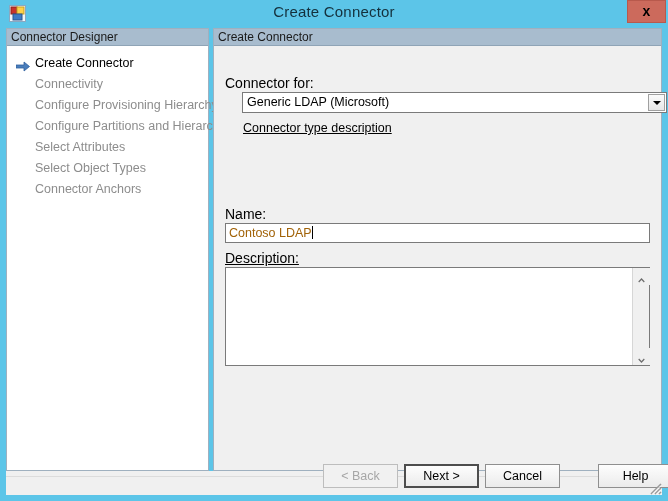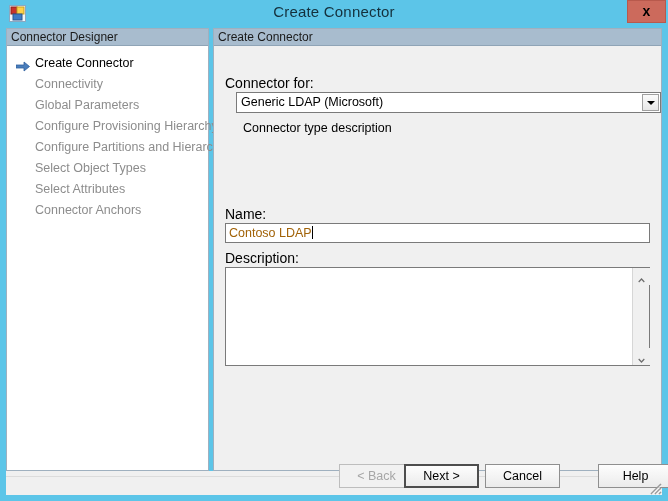--- a/index.html
+++ b/index.html
@@ -128,20 +128,21 @@
     position: absolute;
     font-size: 14px;
     color: #000000;
     white-space: nowrap;
   }
   .sub-text {
     position: absolute;
     font-size: 12.5px;
     color: #000000;
     white-space: nowrap;
+    text-decoration: underline;
   }
 
   .combo {
     position: absolute;
     background: #ffffff;
     border: 1px solid #7a7a7a;
     box-sizing: border-box;
     cursor: pointer;
   }
   .combo .combo-value {
@@ -245,21 +246,20 @@
     color: #000000;
     text-align: center;
     line-height: 22px;
     cursor: pointer;
   }
   .btn.disabled {
     color: #a6a6a6;
     border-color: #bdbdbd;
     background: #f1f1f1;
     cursor: default;
-    margin-left: 16px;
   }
   .btn.default {
     border: 2px solid #4d4d4d;
     line-height: 20px;
   }
 
   .resize-grip {
     position: absolute;
     right: 6px; bottom: 6px;
     width: 16px; height: 16px;
@@ -294,70 +294,67 @@
               <path d="M0 4 L8 4 L8 1 L13.5 5.5 L8 10 L8 7 L0 7 Z" fill="#4a7ebb" stroke="#2f5f9e" stroke-width="0.8" stroke-linejoin="round"></path>
             </svg>
           </span>
           <span>Create Connector</span>
         </div>
 
         <div class="nav-item">
           <span>Connectivity</span>
         </div>
 
-        <div class="nav-item">
-          <span>Global Parameters</span>
-        </div>
 
         <div class="nav-item">
           <span>Configure Provisioning Hierarchy</span>
         </div>
 
         <div class="nav-item">
           <span>Configure Partitions and Hierarchies</span>
         </div>
 
         <div class="nav-item">
+          <span>Select Attributes</span>
+        </div>
+
+        <div class="nav-item">
           <span>Select Object Types</span>
-        </div>
-
-        <div class="nav-item">
-          <span>Select Attributes</span>
         </div>
 
         <div class="nav-item">
           <span>Connector Anchors</span>
         </div>
 
       </div>
     </div>
   </div>
 
   <div class="panel" id="main-panel">
     <div class="panel-header">Create Connector</div>
     <div class="panel-body">
 
       <div class="field-label" style="left:11px; top:29px;">Connector for:</div>
 
-      <div class="combo" style="left:22px; top:46px; width:425px; height:21px;">
+      <div class="combo" style="left:28px; top:46px; width:425px; height:21px;">
         <span class="combo-value">Generic LDAP (Microsoft)</span>
         <span class="combo-button">
           <span class="combo-arrow"></span>
         </span>
       </div>
 
       <div class="sub-text" style="left:29px; top:75px;">Connector type description</div>
 
       <div class="field-label" style="left:11px; top:160px;">Name:</div>
 
       <div class="textbox" style="left:11px; top:177px; width:425px; height:20px;">
         <span class="tb-value"><span>Contoso LDAP</span><span class="caret"></span></span>
       </div>
 
-      <div class="field-label" style="left:11px; top:204px;">Description:</div>
+      <div class="field-label" style="left:11px; top:204px;text-decoration:underline;">Description:</div>
 
       <div class="textarea" style="left:11px; top:221px; width:425px; height:99px;">
         <div class="scrollbar">
           <div class="sb-arrow up">
             <span class="sb-chev">
               <svg width="7" height="7" viewBox="0 0 7 7">
                 <path d="M0.7 5 L3.5 2 L6.3 5" fill="none" stroke="#6d6d6d" stroke-width="1.2"></path>
               </svg>
             </span>
           </div>

